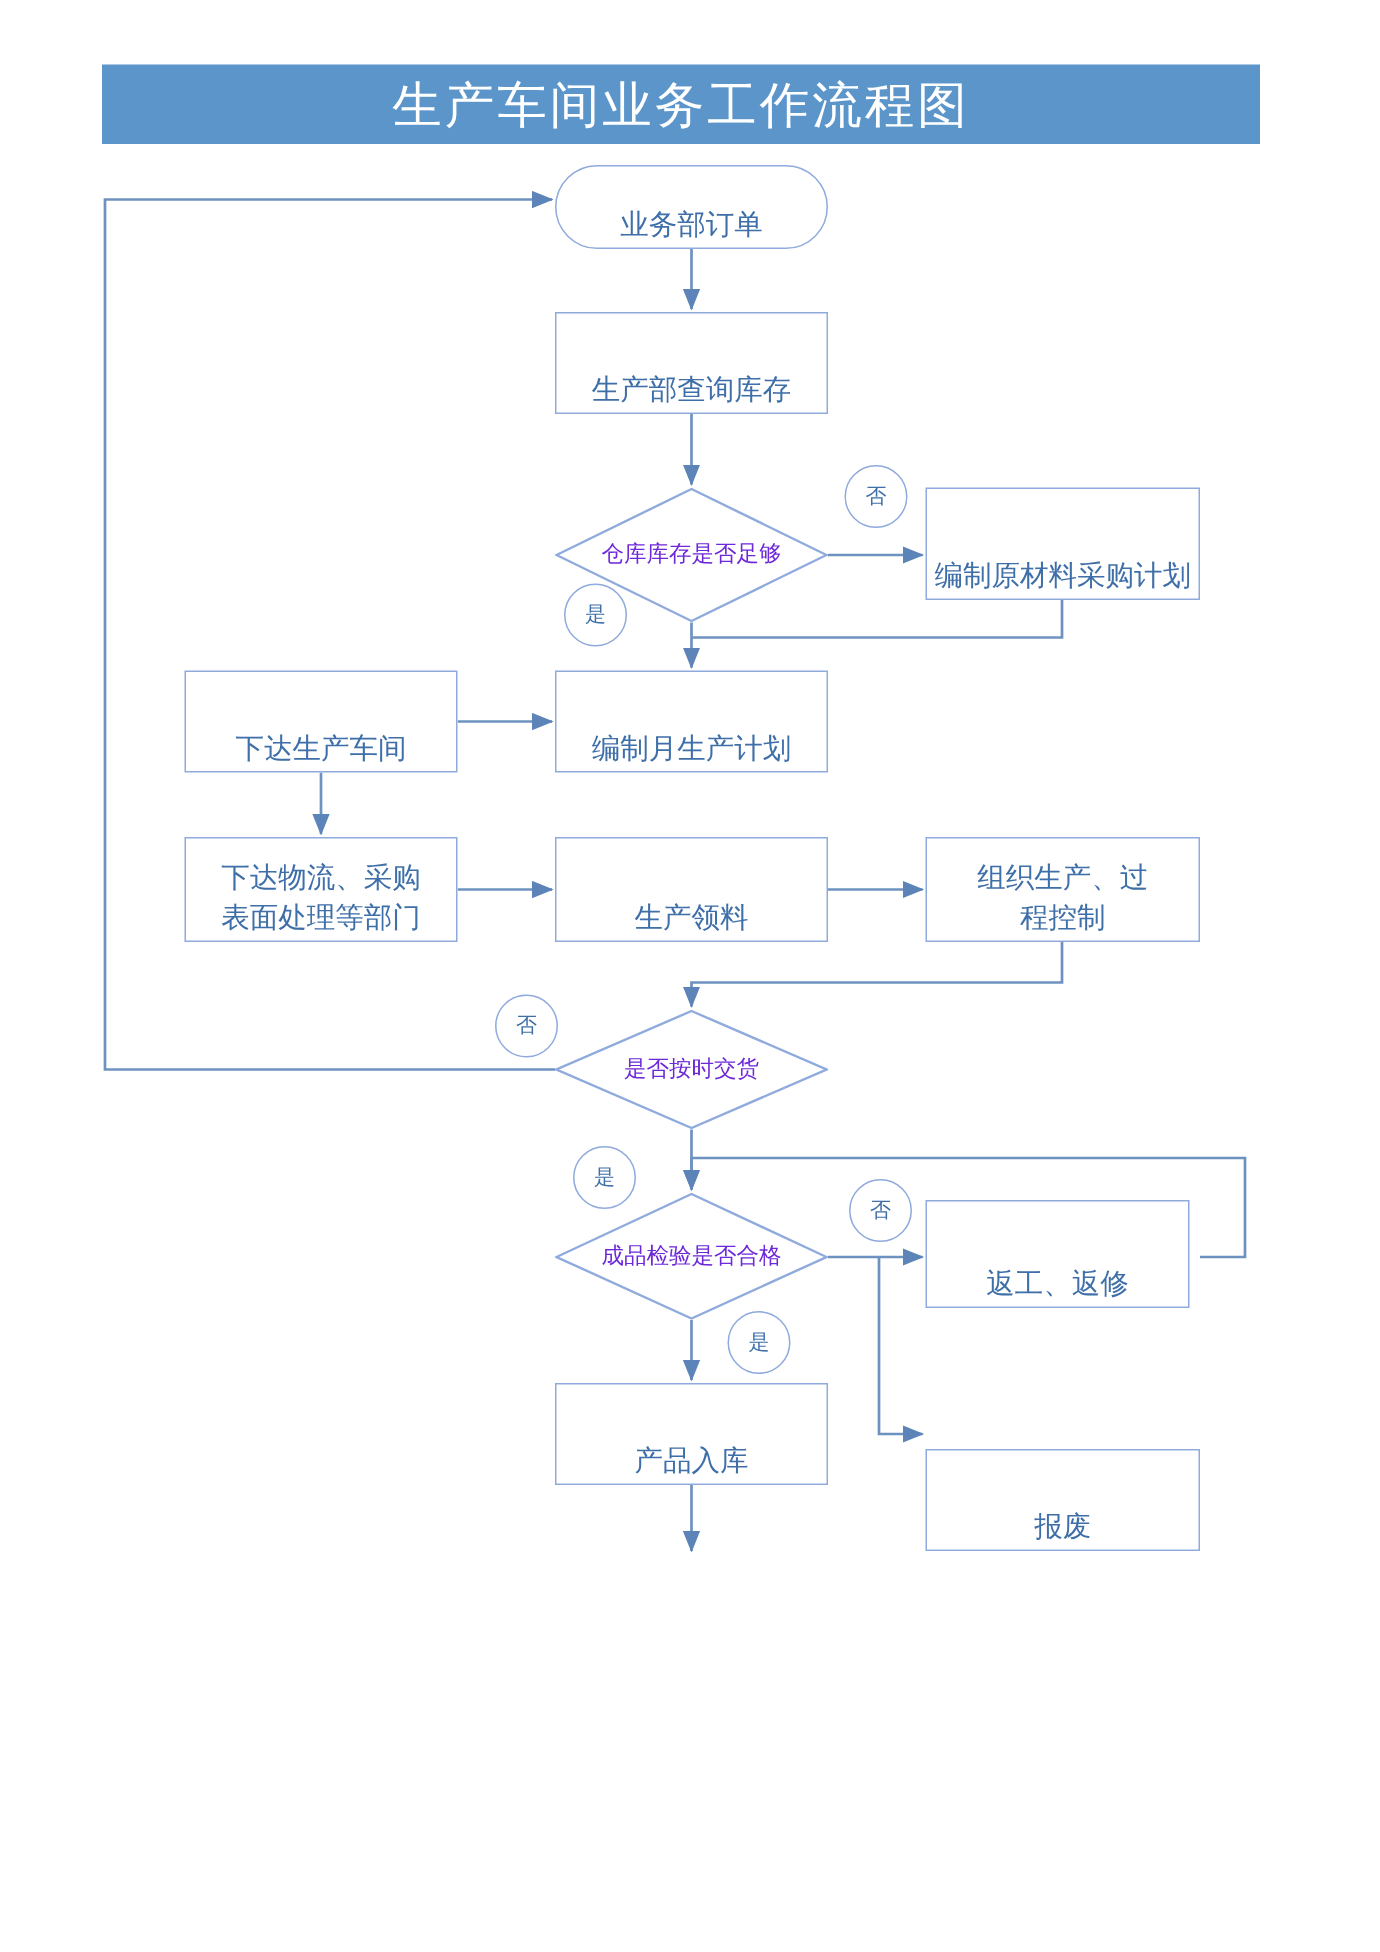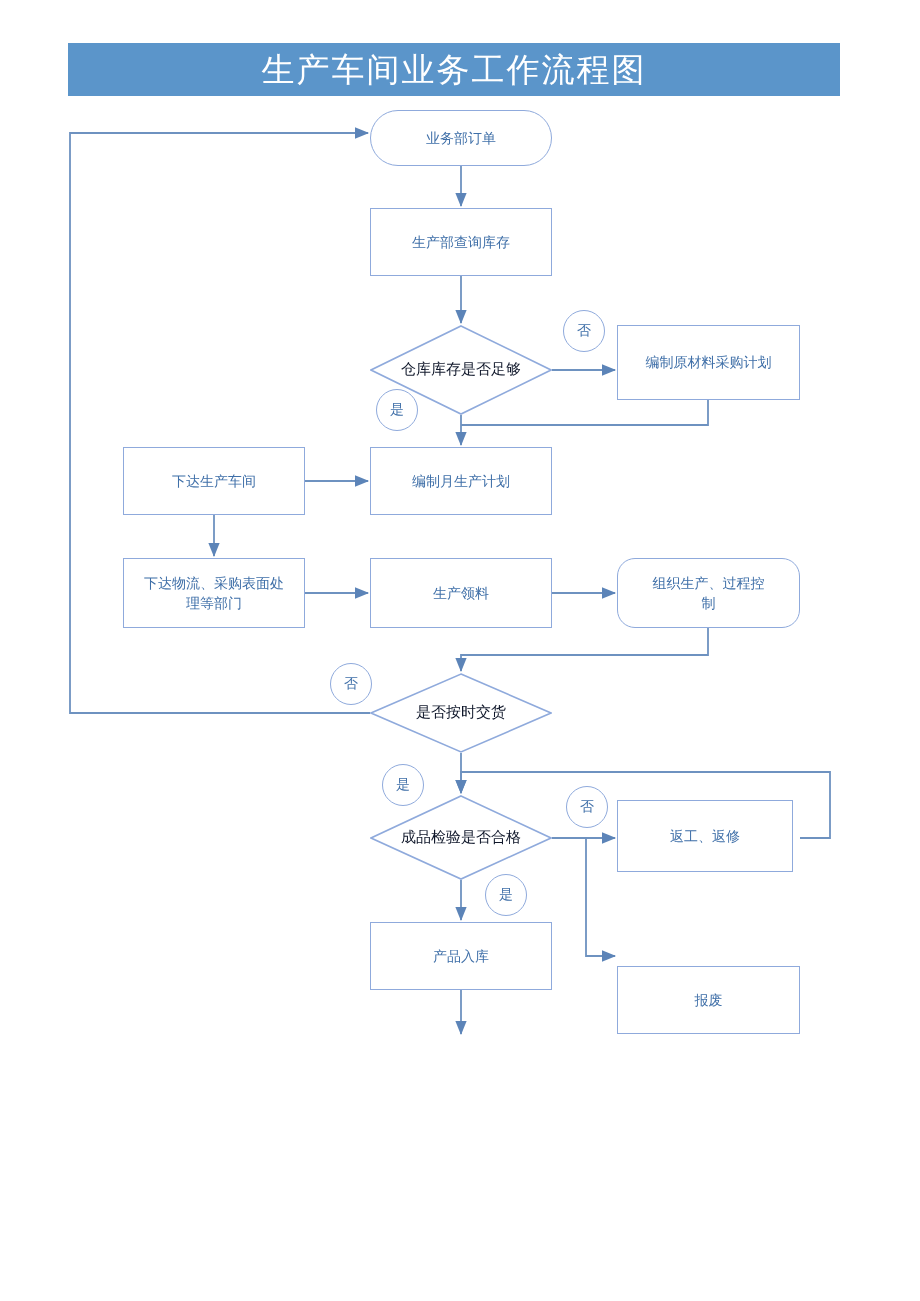--- a/index.html
+++ b/index.html
@@ -6,26 +6,26 @@
   body{width:920px;height:1301px;position:relative;overflow:hidden;
        font-family:"Liberation Sans","DejaVu Sans",sans-serif;}
   #canvas{position:absolute;left:0;top:0;width:920px;height:1301px;padding-left:29px;}
   .banner{position:absolute;left:68px;top:43px;width:772px;height:53px;
           background:#5B95CA;display:flex;align-items:center;justify-content:center;}
   .banner-title{color:#ffffff;font-size:33px;letter-spacing:2px;line-height:1;
                 font-family:"DejaVu Sans","Liberation Sans",sans-serif;}
   svg.wires{position:absolute;left:0;top:0;width:920px;height:1301px;
             pointer-events:none;}
   .node{position:absolute;box-sizing:border-box;border:1.6px solid #8FAADC;
-        background:#ffffff;color:#3F6FA8;display:flex;align-items:center;
-        justify-content:center;text-align:center;font-size:14px;line-height:1.45;
+        background:#ffffff;color:#3F6FA8;display:flex;align-items:flex-end;
+        justify-content:center;text-align:center;font-size:19px;line-height:1.45;
         font-family:"DejaVu Sans","Liberation Sans",sans-serif;}
   .node.term{border-radius:40px;}
   .node.proc{border-radius:0;}
-  .decision{position:absolute;color:#0f172a;font-size:15px;line-height:1.45;
+  .decision{position:absolute;color:#6d28d9;font-size:15px;line-height:1.45;
             text-align:center;display:flex;align-items:center;justify-content:center;
             font-family:"DejaVu Sans","Liberation Sans",sans-serif;}
   .decision .dlabel{position:relative;z-index:2;width:130px;}
   .badge{position:absolute;width:40px;height:40px;border-radius:50%;
          border:1.5px solid #8FAADC;background:#ffffff;color:#3F6FA8;
          display:flex;align-items:center;justify-content:center;font-size:14px;
          font-family:"DejaVu Sans","Liberation Sans",sans-serif;z-index:5;}
 </style>
 </head>
 <body>
@@ -112,21 +112,21 @@
   </div>
 
   <div class="node proc" style="left:123px;top:558px;width:182px;height:70px;">
     <span style="display:block;width:148px;">下达物流、采购表面处理等部门</span>
   </div>
 
   <div class="node proc" style="left:370px;top:558px;width:182px;height:70px;">
     <span>生产领料</span>
   </div>
 
-  <div class="node proc" style="left:617px;top:558px;width:183px;height:70px;border-radius:18px;">
+  <div class="node proc" style="left:617px;top:558px;width:183px;height:70px;">
     <span style="display:block;width:118px;">组织生产、过程控制</span>
   </div>
 
   <div class="decision" style="left:370px;top:673px;width:182px;height:80px;">
     <svg width="182" height="80" style="position:absolute;left:0;top:0;">
       <polygon points="91,1 181,40 91,79 1,40" fill="#ffffff" stroke="#8FAADC" stroke-width="1.6"></polygon>
     </svg>
     <span class="dlabel">是否按时交货</span>
   </div>
 

